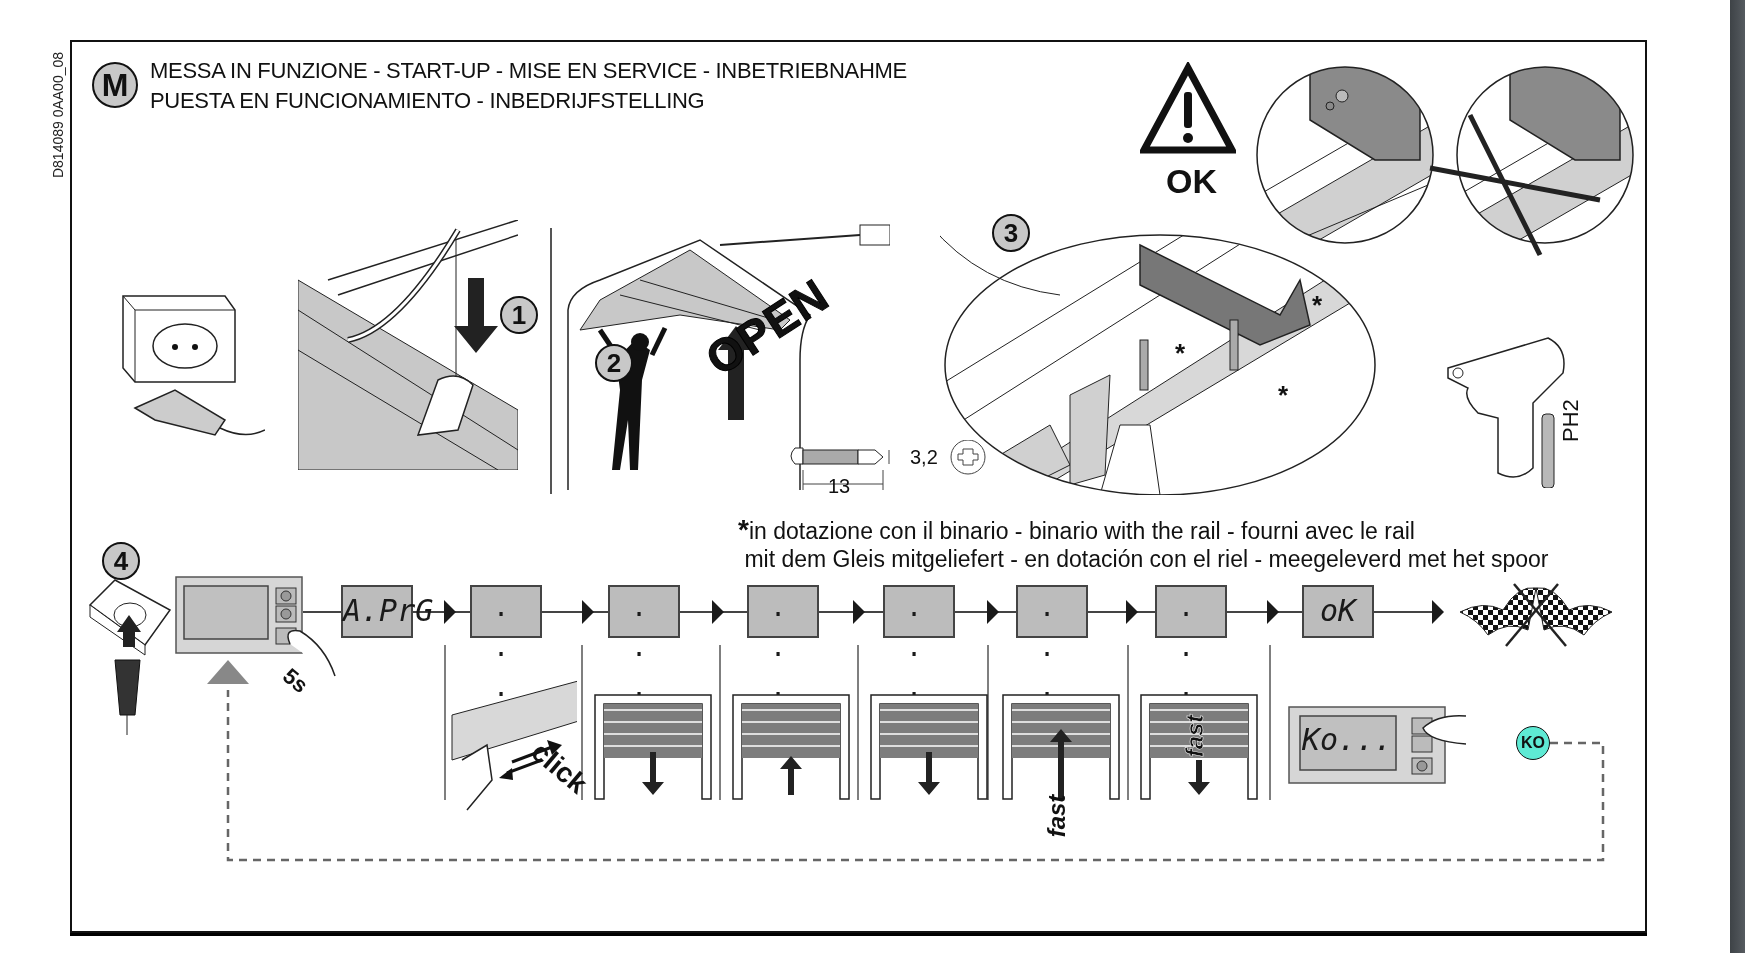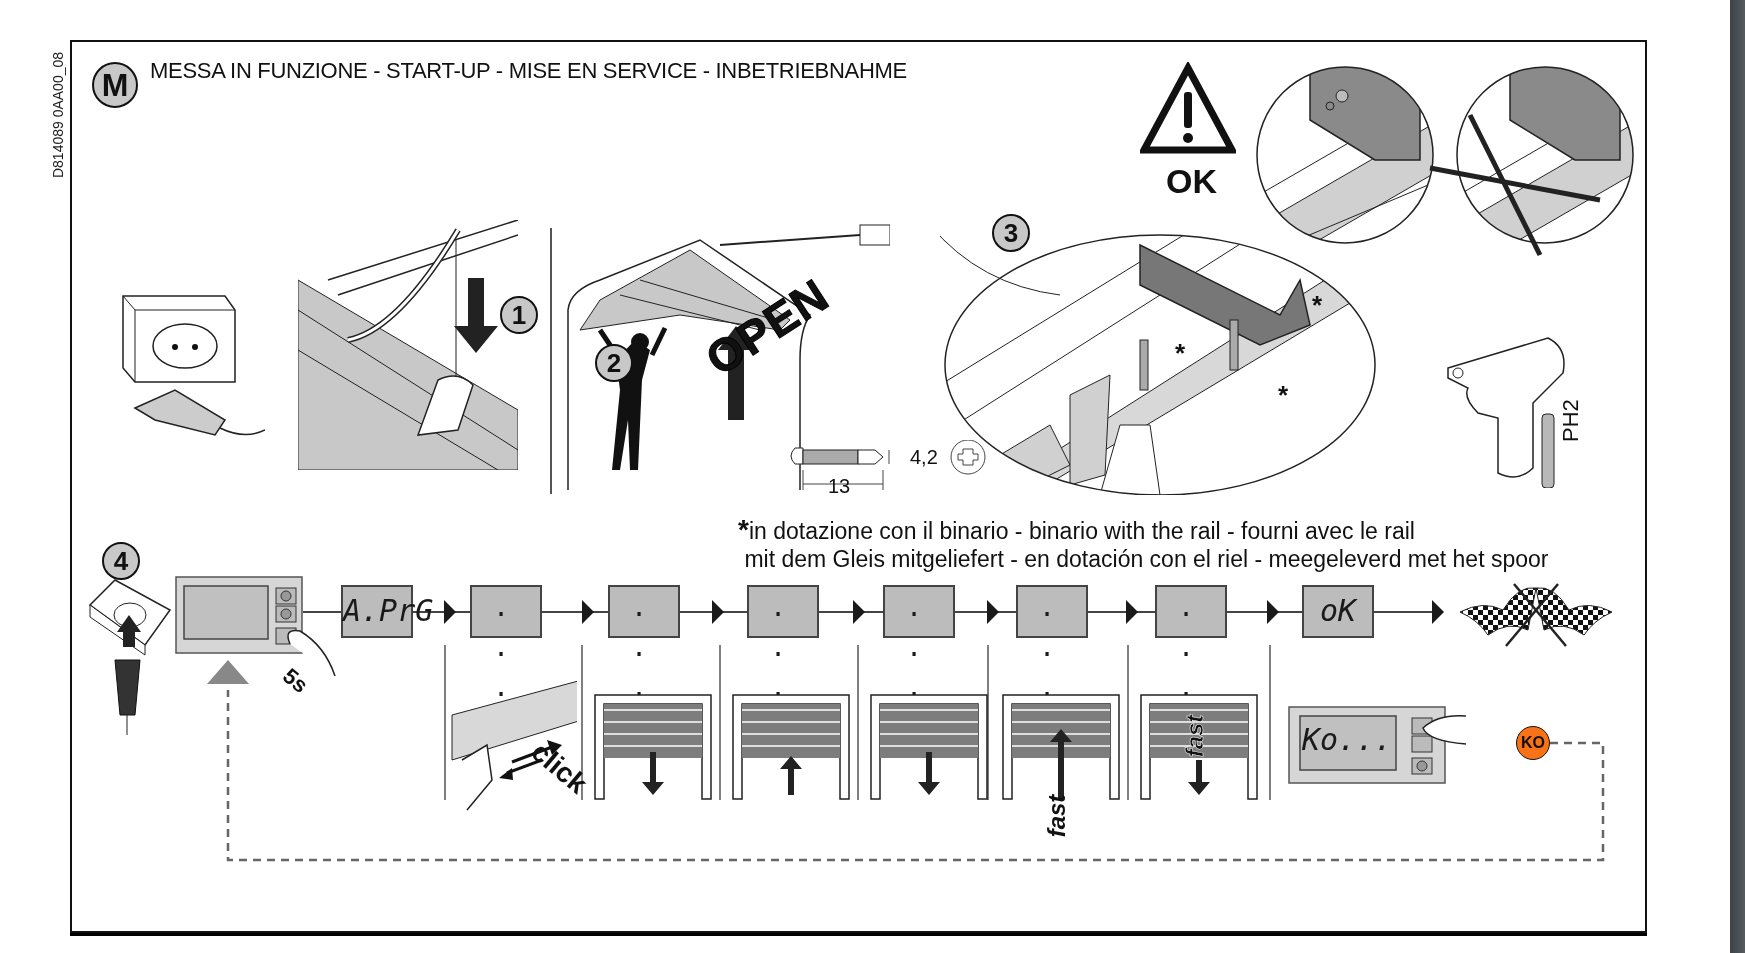--- a/index.html
+++ b/index.html
@@ -29,37 +29,38 @@
           border:2px solid #444; box-sizing:border-box; text-align:center;
           font-family:"DejaVu Sans Mono", monospace; font-style:italic; font-size:30px; line-height:48px; color:#1a1a1a; }
   .disp.dots { font-style:normal; font-size:26px; letter-spacing:10px; line-height:40px; }
   .dim { font-size:20px; position:absolute; }
   .ph2 { position:absolute; left:1558px; top:442px; transform:rotate(-90deg); transform-origin:left top;
          font-size:22px; }
   .fast { position:absolute; font-weight:bold; font-style:italic; font-size:24px; transform:rotate(-90deg); }
   .click { position:absolute; left:528px; top:752px; font-weight:bold; font-size:28px; transform:rotate(40deg); }
   .fives { position:absolute; left:283px; top:668px; font-weight:bold; font-size:22px; transform:rotate(40deg); }
   .ko-badge { position:absolute; left:1516px; top:726px; width:34px; height:34px; border-radius:50%;
-              background:#f97316; border:1.5px solid #111; box-sizing:border-box; font-weight:bold;
+              background:#5eead4; border:1.5px solid #111; box-sizing:border-box; font-weight:bold;
               font-size:16px; text-align:center; line-height:31px; }
 </style>
 </head>
 <body>
 
 <div class="scrollbar"></div>
 
 <div class="docid">
     <span>D814089 0AA00_08</span>
   </div>
 
 <div class="frame"></div>
 
 <div class="m-badge">M</div>
 <div class="title">
   <div>MESSA IN FUNZIONE - START-UP - MISE EN SERVICE - INBETRIEBNAHME</div>
+  <div>PUESTA EN FUNCIONAMIENTO - INBEDRIJFSTELLING</div>
 </div>
 
 <svg class="abs" style="left:1140px;top:62px" width="96" height="96">
   <polygon points="48,6 92,88 4,88" fill="none" stroke="#111" stroke-width="7" stroke-linejoin="miter"></polygon>
   <rect x="44" y="30" width="8" height="36" rx="3" fill="#111"></rect>
   <circle cx="48" cy="76" r="5" fill="#111"></circle>
 </svg>
 <div class="ok-label">OK</div>
 
 <svg class="abs" style="left:1250px;top:60px" width="190" height="190">
@@ -149,21 +150,21 @@
   <rect x="18" y="10" width="55" height="14" fill="#aaa" stroke="#222"></rect>
   <polygon points="73,10 90,10 98,17 90,24 73,24" fill="#fff" stroke="#222"></polygon>
   <line x1="18" y1="30" x2="18" y2="50" stroke="#444"></line>
     <line x1="98" y1="30" x2="98" y2="50" stroke="#444"></line>
   <line x1="18" y1="44" x2="98" y2="44" stroke="#444"></line>
   <line x1="104" y1="10" x2="104" y2="24" stroke="#444"></line>
   <circle cx="183" cy="17" r="17" fill="none" stroke="#444"></circle>
   <path d="M178,9 h10 v5 h5 v6 h-5 v5 h-10 v-5 h-5 v-6 h5 Z" fill="none" stroke="#444"></path>
 </svg>
 <div class="dim" style="left:828px;top:475px">13</div>
-<div class="dim" style="left:910px;top:446px">4,2</div>
+<div class="dim" style="left:910px;top:446px">3,2</div>
 
 <svg class="abs" style="left:940px;top:225px" width="440" height="270">
   <defs>
       <clipPath id="c3">
         <ellipse cx="220" cy="140" rx="215" ry="130"></ellipse>
       </clipPath>
     </defs>
   <g clip-path="url(#c3)">
     <rect width="440" height="270" fill="#fff"></rect>
     <polygon points="0,300 440,20 440,60 40,300" fill="#d8d8d8" stroke="#222"></polygon>

